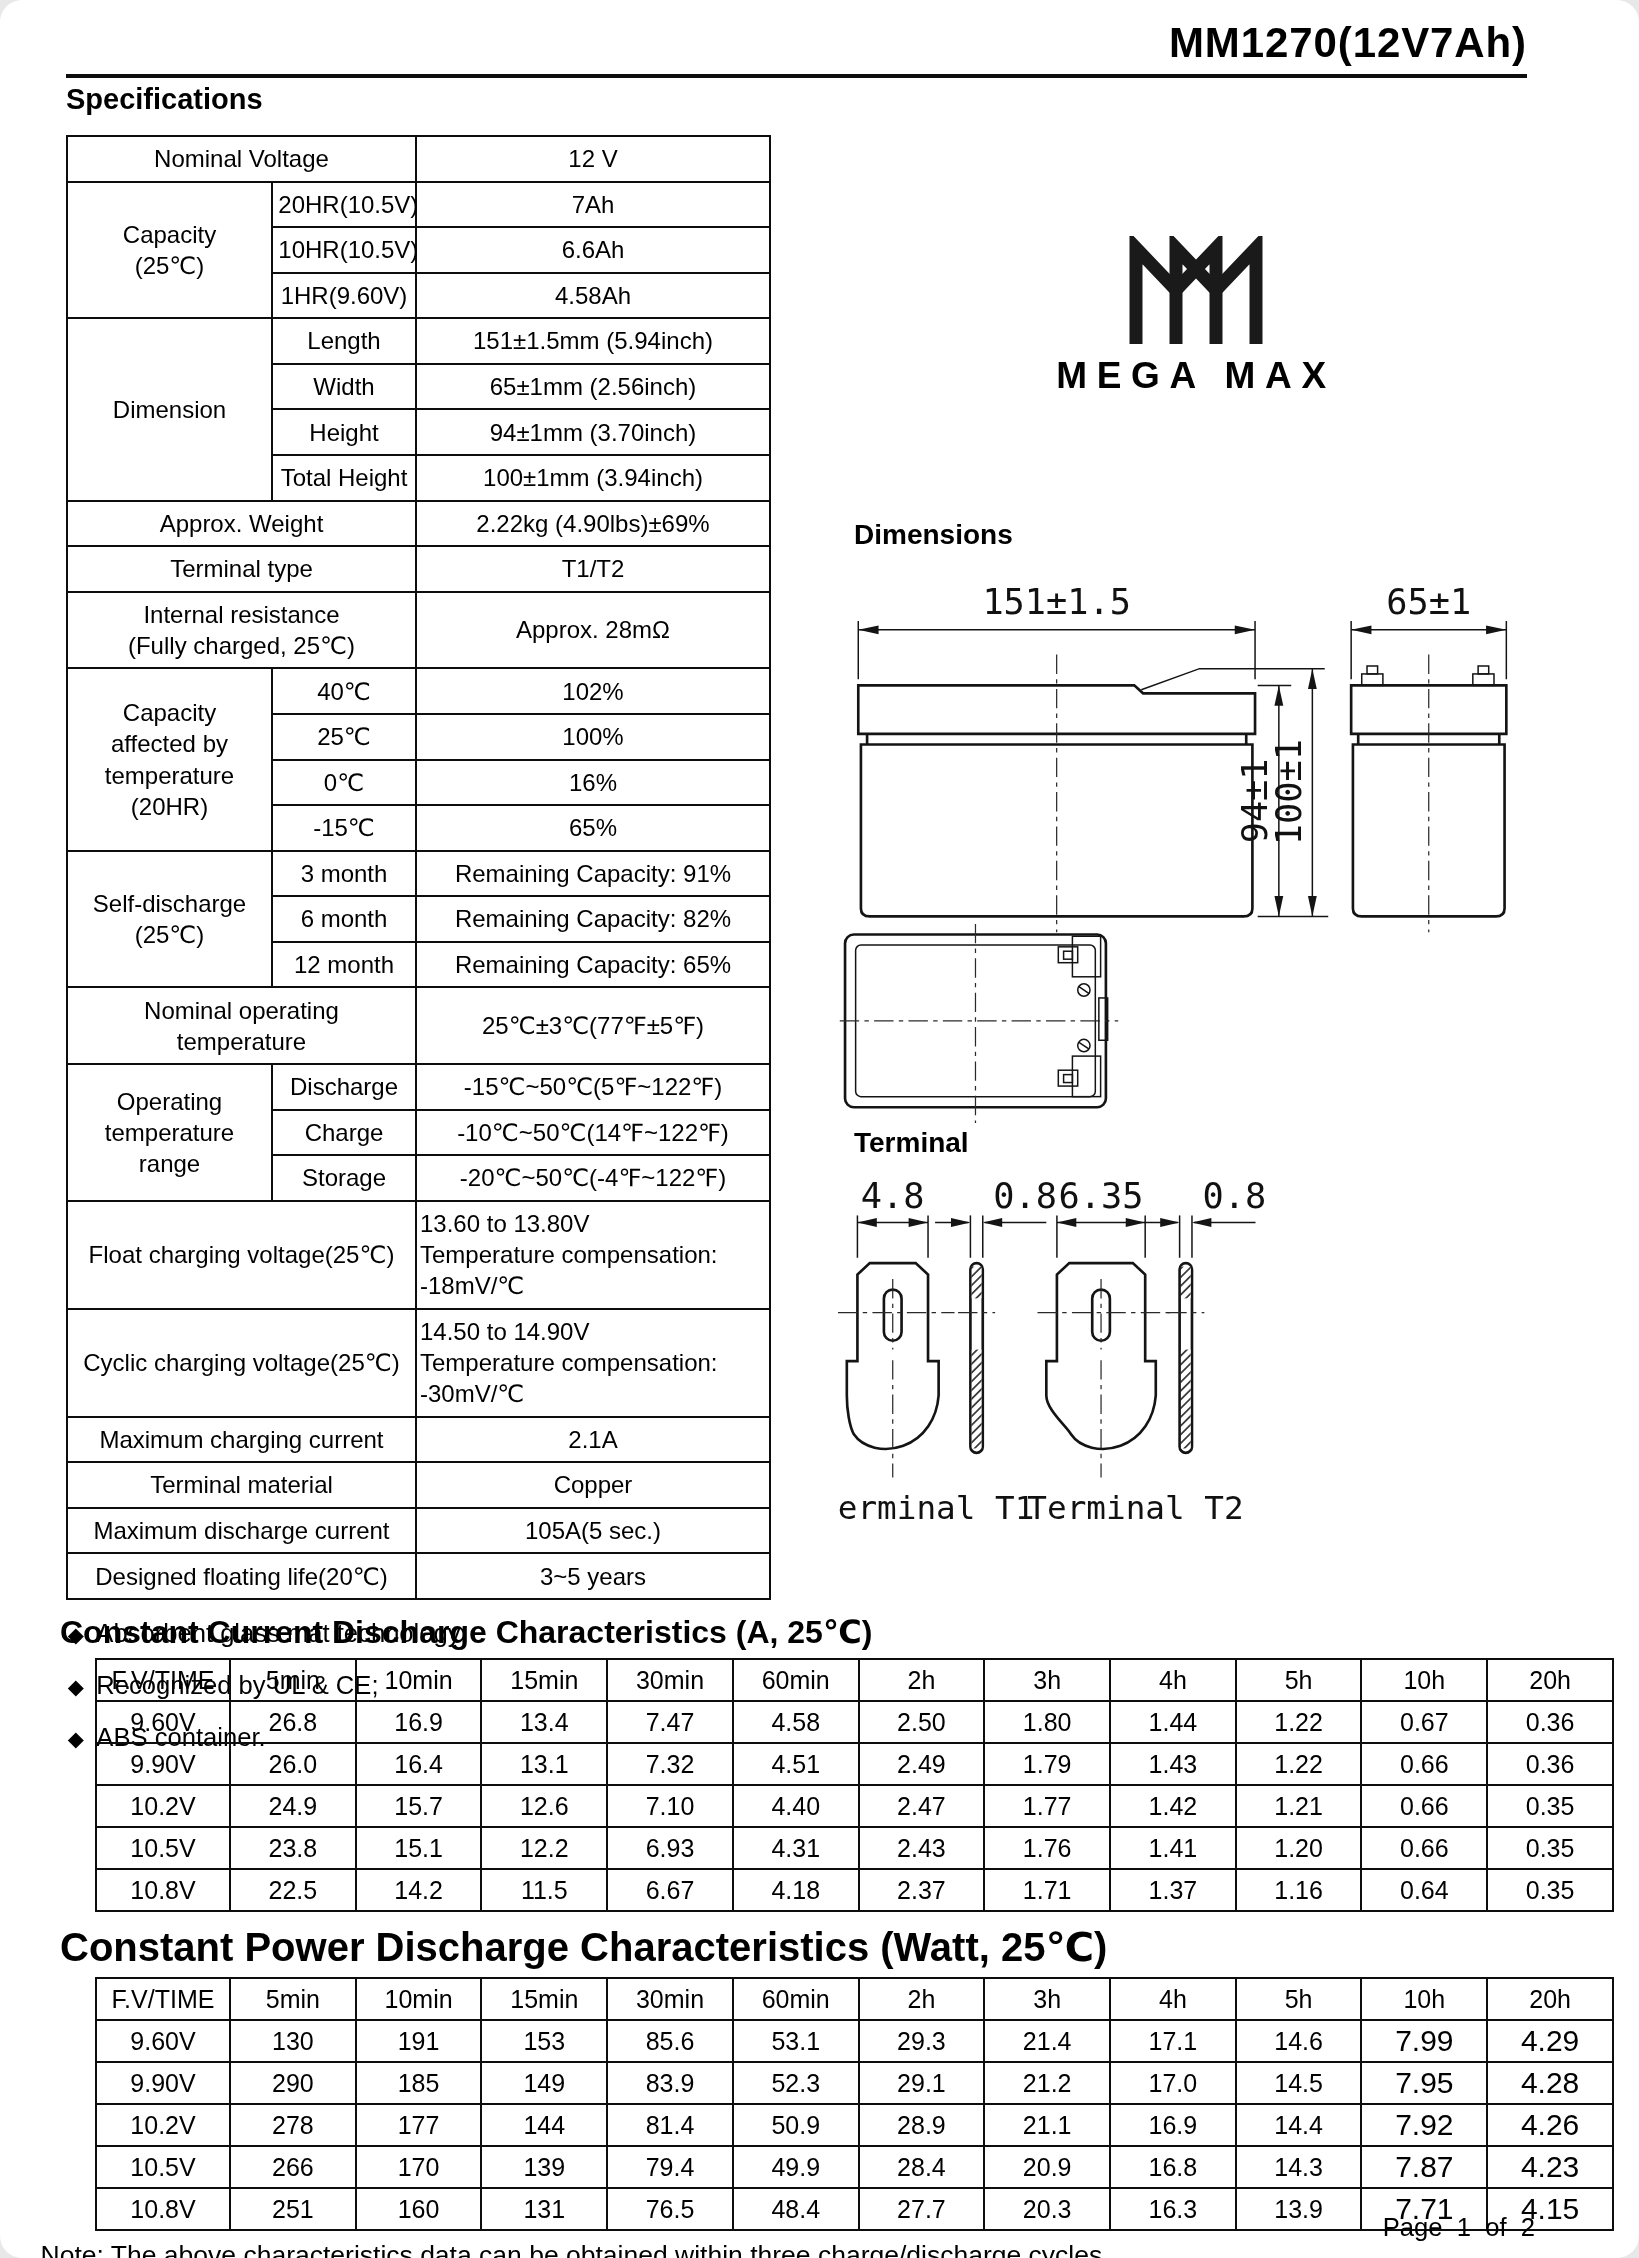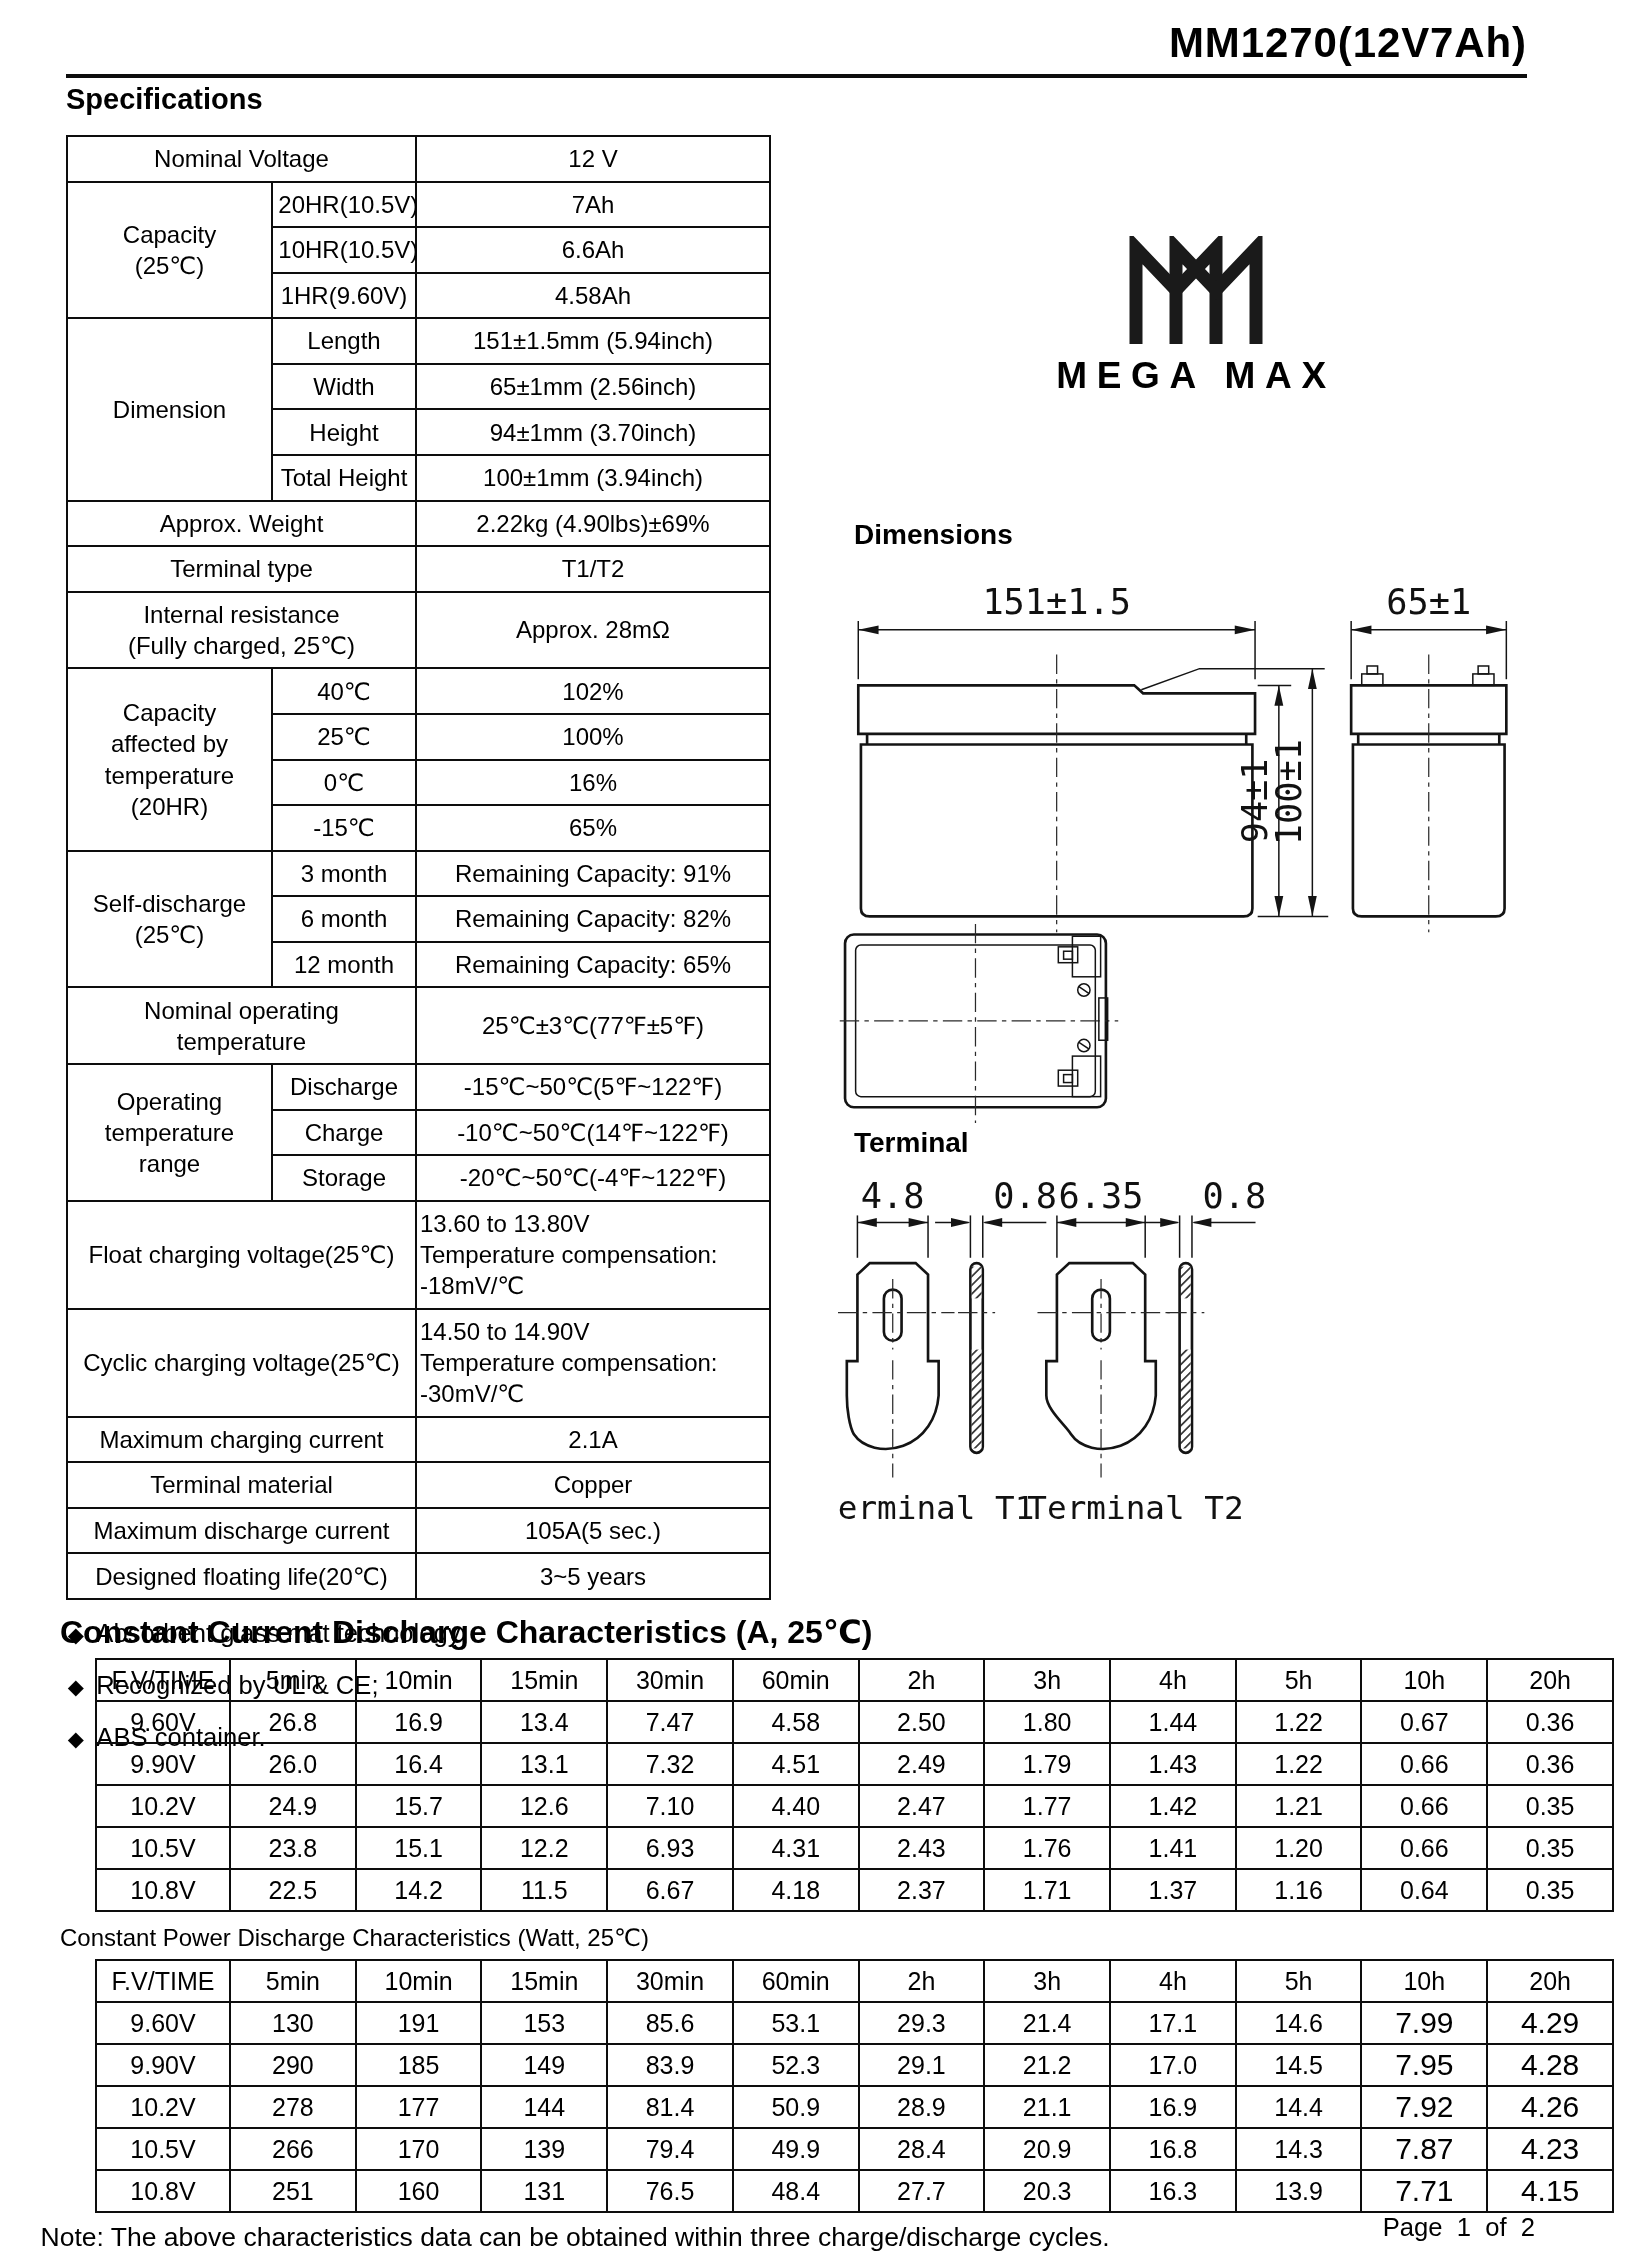--- a/index.html
+++ b/index.html
@@ -1,38 +1,38 @@
 <!DOCTYPE html>
 <html style="font-size:14px"><head>
 <meta charset="utf-8">
 <style>
   html,body{margin:0;padding:0;background:#e8e8e8;}
   .page{
     position:relative;width:1639px;height:2258px;background:#ffffff;
-    font-family:"Liberation Sans","DejaVu Sans",sans-serif;color:#000;overflow:hidden;
+    font-family:"Liberation Sans","DejaVu Sans",sans-serif;color:#000;overflow:hidden;border-radius:22px;
   }
   .hdr-title{position:absolute;top:19.4px;right:112px;font-size:42px;font-weight:bold;letter-spacing:0.9px;}
   .hdr-rule{position:absolute;left:66px;top:74px;width:1461px;height:4.4px;background:#0d0d0d;}
 
   .left-col{position:absolute;left:66px;top:83px;width:706px;}
   .sec-h{font-size:29px;font-weight:bold;margin:0 0 19px 0;}
   table.spec{border-collapse:collapse;width:702px;table-layout:fixed;}
   table.spec td{
     border:2.3px solid #0d0d0d;text-align:center;vertical-align:middle;
     font-size:24px;line-height:1.3;padding:6.2px 5.3px;white-space:pre-line;
   }
   table.spec td.left{text-align:left;padding-left:3px;}
 
   .features{margin-top:19.4px;}
   .feat{display:flex;align-items:baseline;font-size:25.6px;margin:0 0 23px 1.8px;}
   .feat .dia{font-size:21px;margin-right:12.4px;}
 
   .bottom{position:absolute;left:60px;top:1613px;width:1521px;}
   .bottom .sec-h{font-size:32px;margin:0 0 7px 0;}
-  .bottom .sec-h2{font-size:24px;font-weight:normal;margin:12.4px 0 7px 0;}
+  .bottom .sec-h2{font-size:40px;font-weight:bold;margin:12.4px 0 7px 0;}
   table.dis{border-collapse:collapse;width:1519px;table-layout:fixed;margin-left:35px;}
   table.dis th,table.dis td{
     border:2.3px solid #0d0d0d;font-weight:400;text-align:center;vertical-align:middle;
     font-size:25px;padding:0;height:40px;
   }
   table.dis col.c0{width:134px;}
   table.dis td.big{font-size:30px;}
   .note{font-size:26.5px;margin-top:8.8px;margin-left:-19.4px;}
   .footer{position:absolute;top:2213px;right:104px;font-size:25.6px;white-space:pre;}
 

